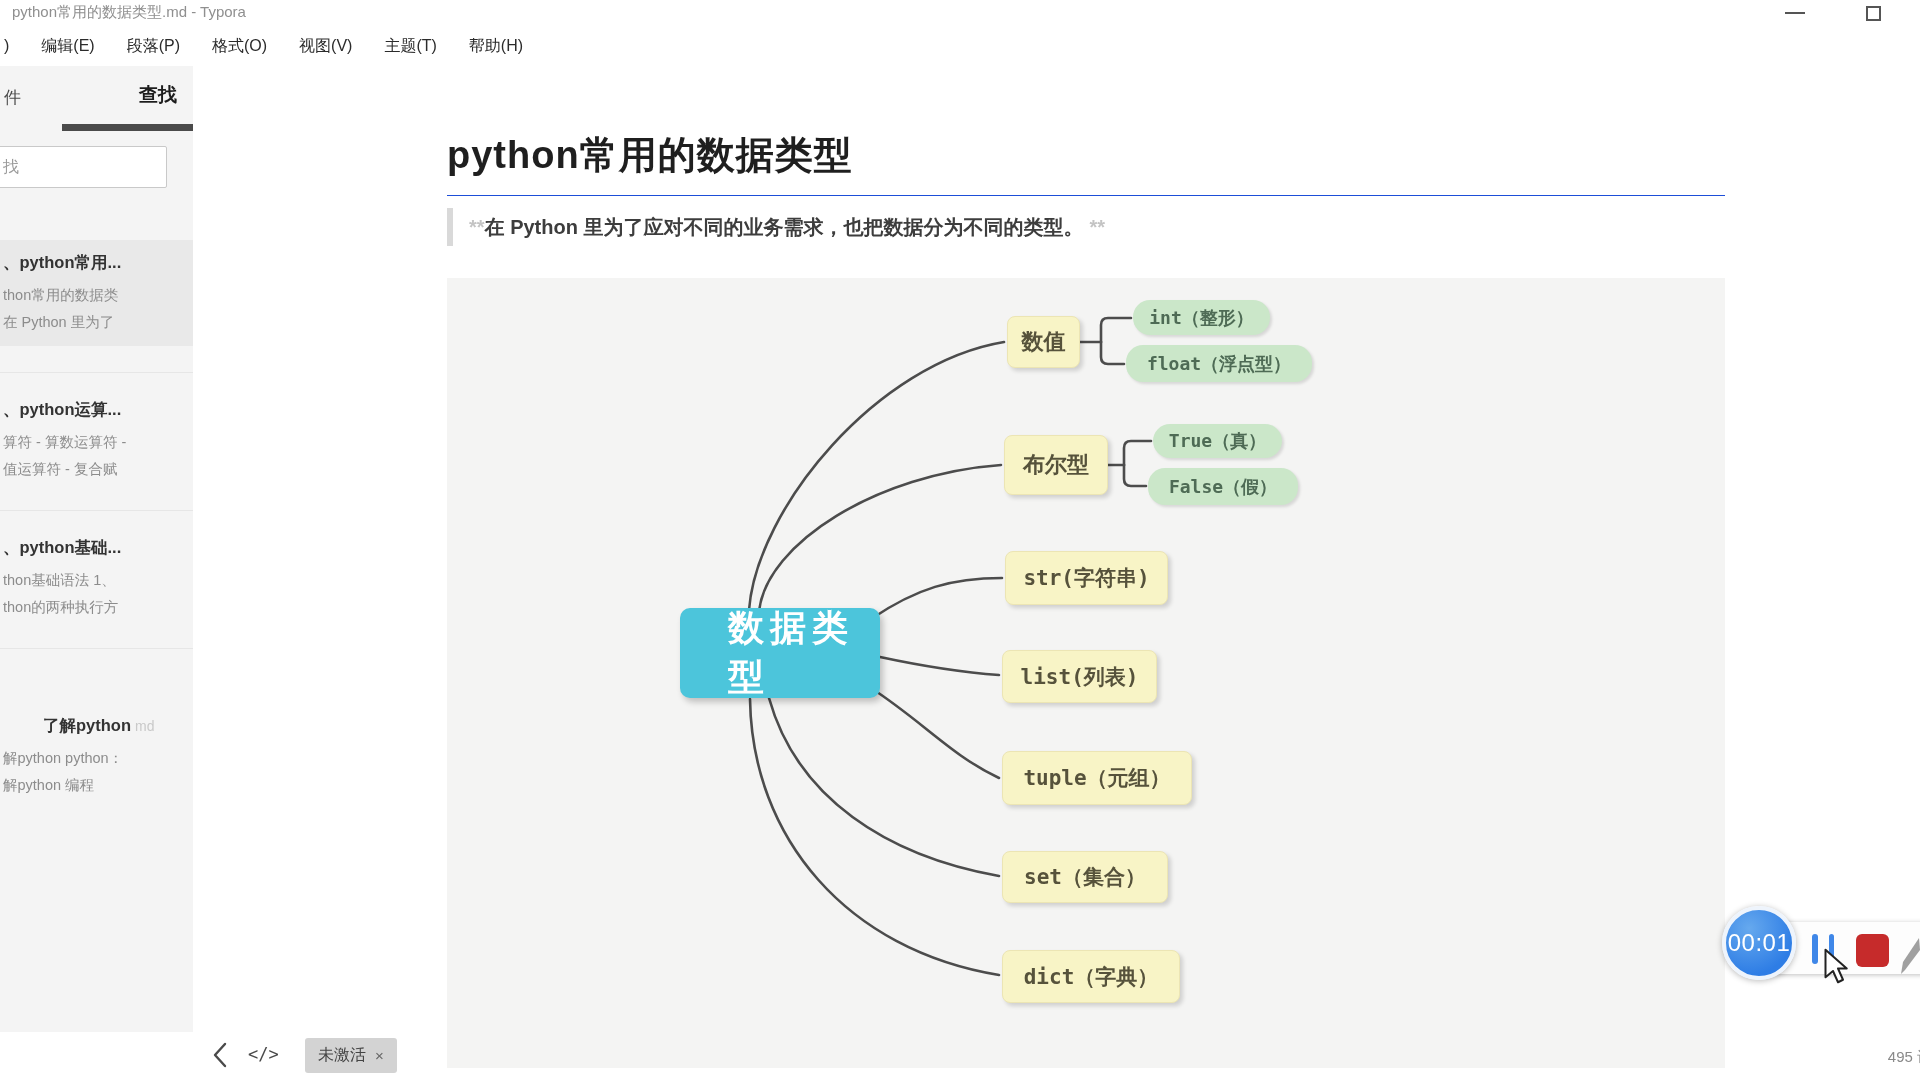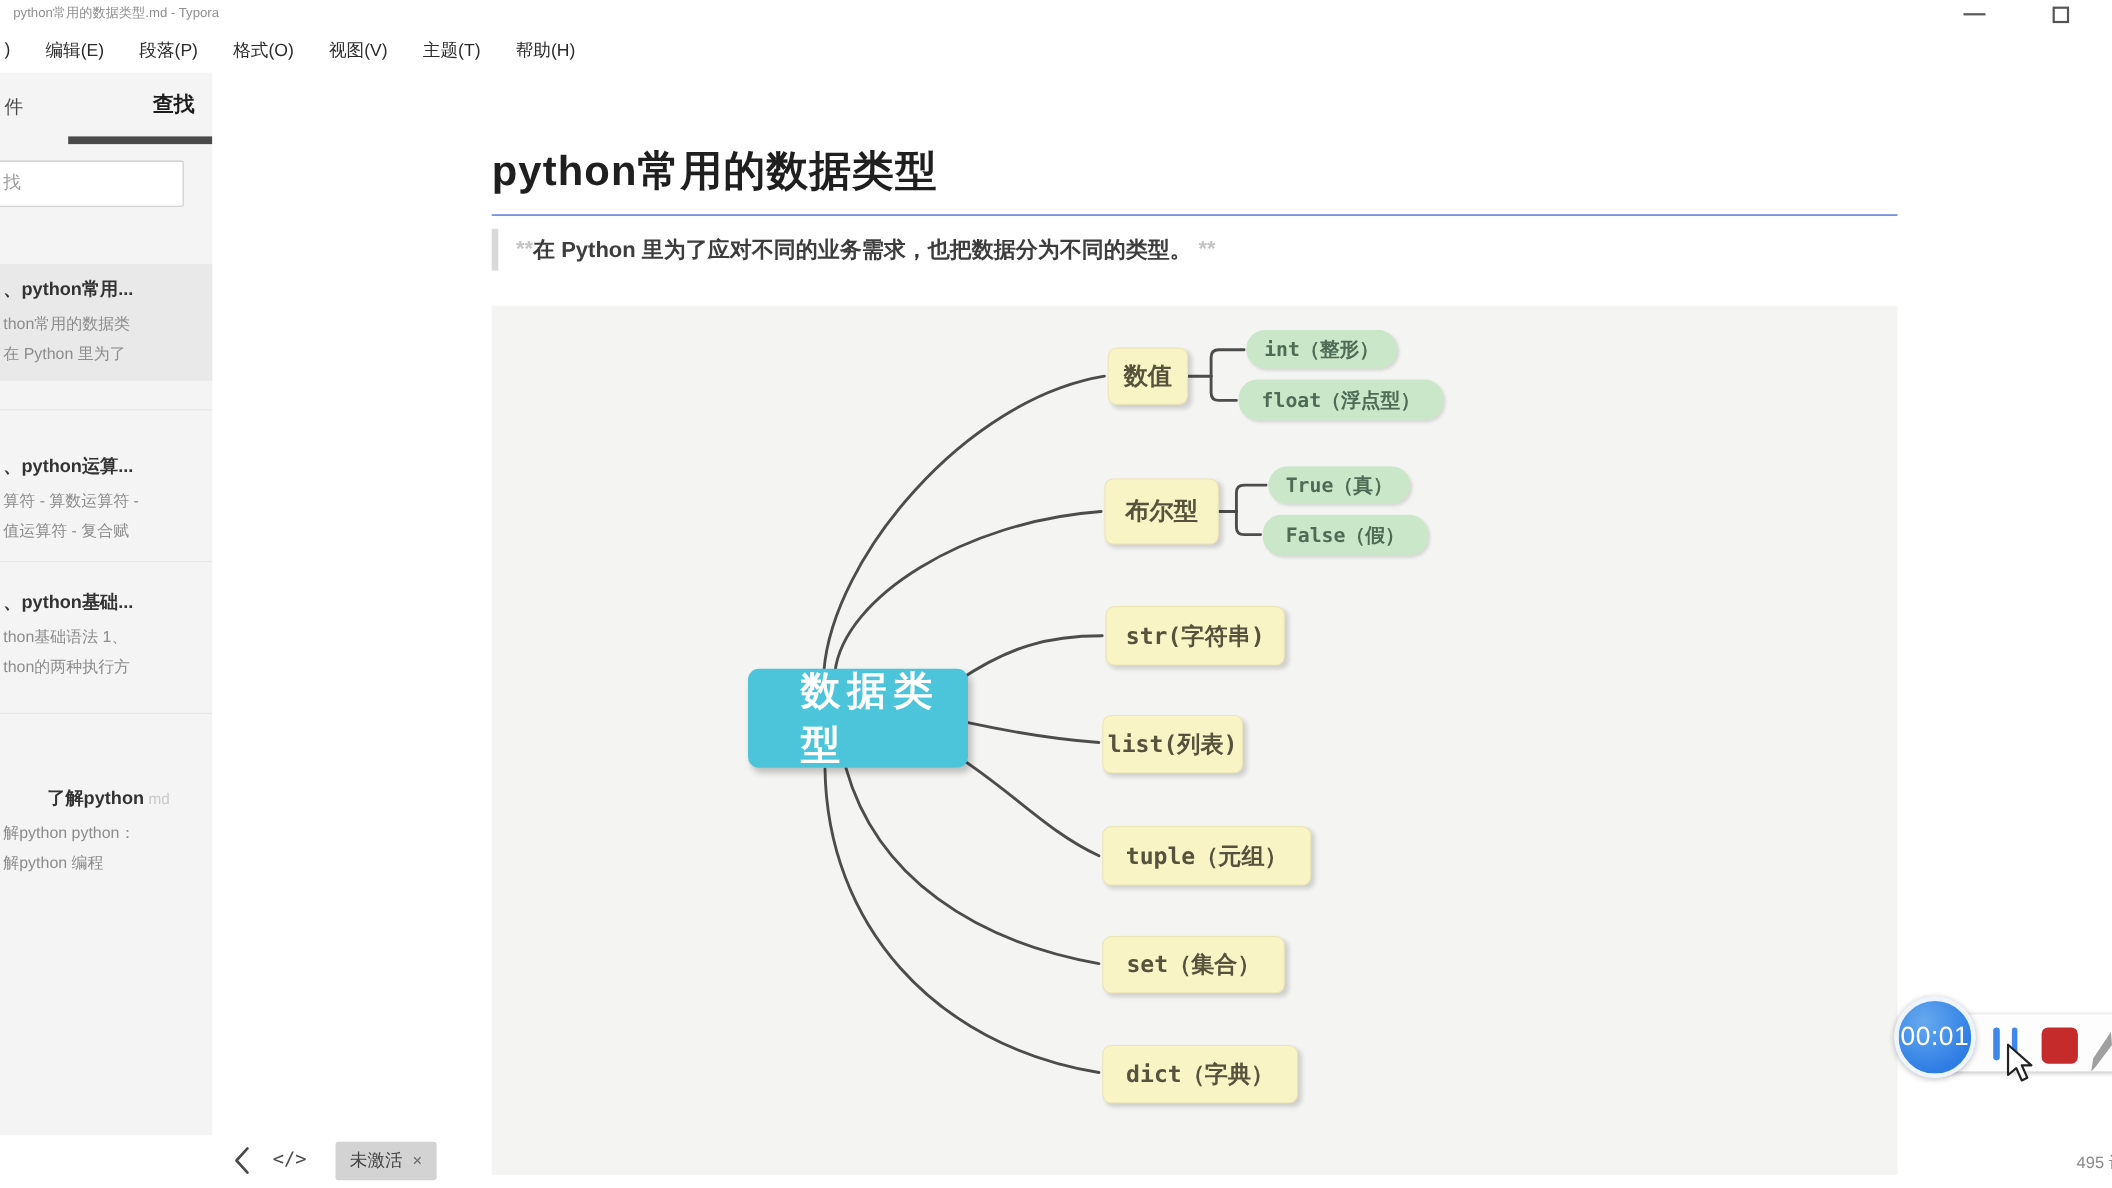--- a/index.html
+++ b/index.html
@@ -2,21 +2,21 @@
 <html><head>
 <meta charset="utf-8">
 <style>
   * { margin:0; padding:0; box-sizing:border-box; }
   html,body { width:1920px; height:1080px; overflow:hidden; background:#fff;
     font-family:"Liberation Sans", sans-serif; }
   #app { position:relative; width:1920px; height:1080px; background:#fff; overflow:hidden; }
 
   
   .titlebar { position:absolute; left:0; top:0; width:1920px; height:26px; background:#fff; }
-  .title-text { position:absolute; left:12px; top:3px; font-size:12px; color:#8f8f8f; }
+  .title-text { position:absolute; left:12px; top:3px; font-size:15px; color:#8f8f8f; }
   .win-btn { position:absolute; top:0px; width:46px; height:26px; display:flex; align-items:center; justify-content:center; cursor:default; }
   .win-min { left:1772px; }
   .win-max { left:1850px; }
   .min-glyph { width:20px; height:0; border-top:2px solid #555; }
   .max-glyph { width:15px; height:15px; border:2px solid #555; }
 
   
   .menubar { position:absolute; left:0; top:26px; width:1920px; height:40px; background:#fff;
     display:flex; align-items:center; gap:28px; padding-left:2px; }
   .menu-item { font-size:16px; color:#2b2b2b; padding:3px 2px; white-space:nowrap; }
@@ -110,21 +110,21 @@
     <span class="tab tab-search">查找</span>
     <div class="tab-underline"></div>
     <input class="search-box" type="text" placeholder="找" style="">
 
     <div class="s-item active" style="top:174px;">
       <div class="s-title">、python常用...</div>
       <div class="s-line">thon常用的数据类</div>
       <div class="s-line">在 Python 里为了</div>
     </div>
     <div class="sep" style="top:306px;"></div>
-    <div class="s-item" style="top:335px;">
+    <div class="s-item" style="top:321px;">
       <div class="s-title">、python运算...</div>
       <div class="s-line">算符 - 算数运算符 -</div>
       <div class="s-line">值运算符 - 复合赋</div>
     </div>
     <div class="sep" style="top:444px;"></div>
     <div class="s-item" style="top:459px;">
       <div class="s-title">、python基础...</div>
       <div class="s-line">thon基础语法 1、</div>
       <div class="s-line">thon的两种执行方</div>
     </div>
@@ -168,21 +168,21 @@
 
     <div class="ynode" style="left:560px; top:38px; width:73px; height:52px; font-size:22px;">数值</div>
     <div class="gpill" style="left:686px; top:22px; width:137px; height:35px;">int（整形）</div>
     <div class="gpill" style="left:679px; top:67px; width:186px; height:37px;">float（浮点型）</div>
 
     <div class="ynode" style="left:557px; top:157px; width:104px; height:60px; font-size:22px;">布尔型</div>
     <div class="gpill" style="left:706px; top:146px; width:129px; height:34px;">True（真）</div>
     <div class="gpill" style="left:701px; top:190px; width:150px; height:37px;">False（假）</div>
 
     <div class="ynode" style="left:558px; top:273px; width:163px; height:54px;">str(字符串)</div>
-    <div class="ynode" style="left:555px; top:372px; width:128px; height:53px;">list(列表)</div>
+    <div class="ynode" style="left:555px; top:372px; width:155px; height:53px;">list(列表)</div>
     <div class="ynode" style="left:555px; top:473px; width:190px; height:54px;">tuple（元组）</div>
     <div class="ynode" style="left:555px; top:672px; width:178px; height:53px;">dict（字典）</div>
     <div class="ynode" style="left:555px; top:573px; width:166px; height:52px;">set（集合）</div>
   </div>
 
   <div class="footer-back">
     <svg width="16" height="26" viewBox="0 0 16 26">
       <polyline points="13,2 3,13 13,24" fill="none" stroke="#4a4a4a" stroke-width="2.4" stroke-linecap="round" stroke-linejoin="round"></polyline>
     </svg>
   </div>

